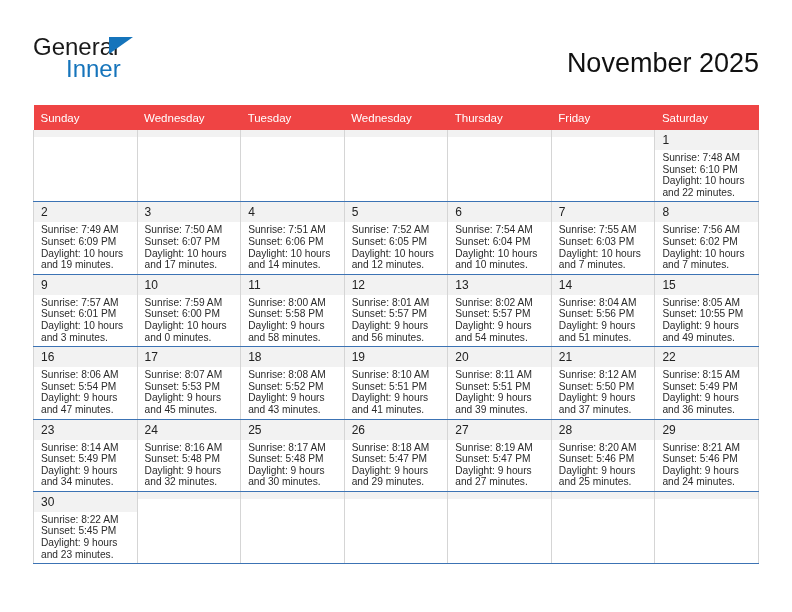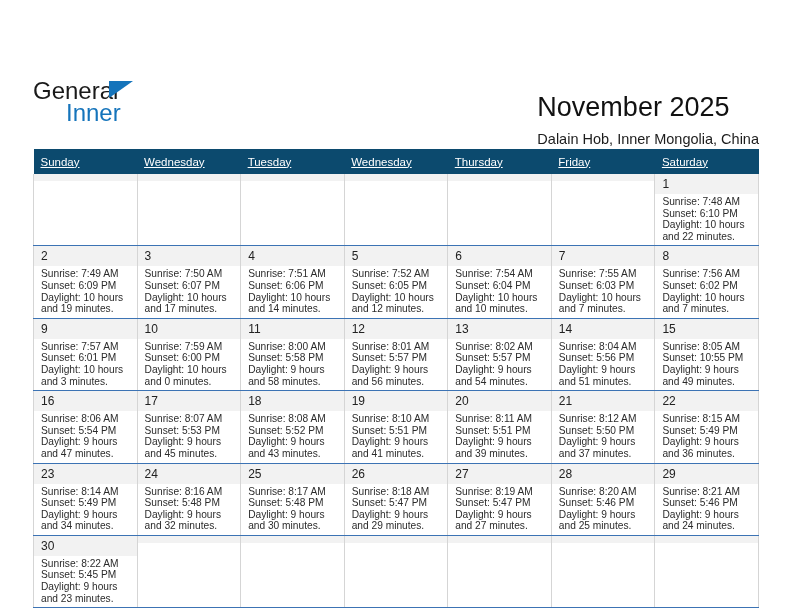--- a/index.html
+++ b/index.html
@@ -12,21 +12,20 @@
     height: 612px;
     font-family: "Liberation Sans", sans-serif;
     color: #000000;
     overflow: hidden;
   }
   .page {
     position: relative;
     width: 792px;
     height: 468px;
     box-sizing: border-box;
-    margin-top: 44px;
   }
 
   
   .header {
     position: absolute;
     left: 33px;
     top: 30px;
     right: 33px;
     height: 66px;
   }
@@ -87,29 +86,28 @@
   
   .calendar {
     position: absolute;
     left: 33px;
     top: 105px;
     width: 726px;
     border-collapse: collapse;
     table-layout: fixed;
   }
   .calendar th {
-    background: #0c4a6e;
+    background: #ef4444;
     color: #ffffff;
     font-size: 11.5px;
     font-weight: normal;
     text-align: left;
     padding: 6px 0 6px 7px;
     height: 13px;
     border: none;
-    text-decoration: underline;
   }
   .calendar td {
     vertical-align: top;
     height: 62px;
     padding: 0;
     border-left: 1px solid #d5d5d5;
     border-right: 1px solid #d5d5d5;
     border-bottom: 1px solid #3c73b4;
     background: #ffffff;
   }
@@ -143,21 +141,20 @@
   <div class="header">
 
     <div class="brand">
       <span class="brand-general">General</span>
       <span class="brand-flag"></span>
       <span class="brand-blue">Inner</span>
     </div>
 
     <div class="title-block">
       <div class="cal-title">November 2025</div>
-      <div class="cal-subtitle">Dalain Hob, Inner Mongolia, China</div>
     </div>
 
   </div>
 
   <table class="calendar">
     <thead>
       <tr>
         <th>Sunday</th>
         <th>Wednesday</th>
         <th>Tuesday</th>

